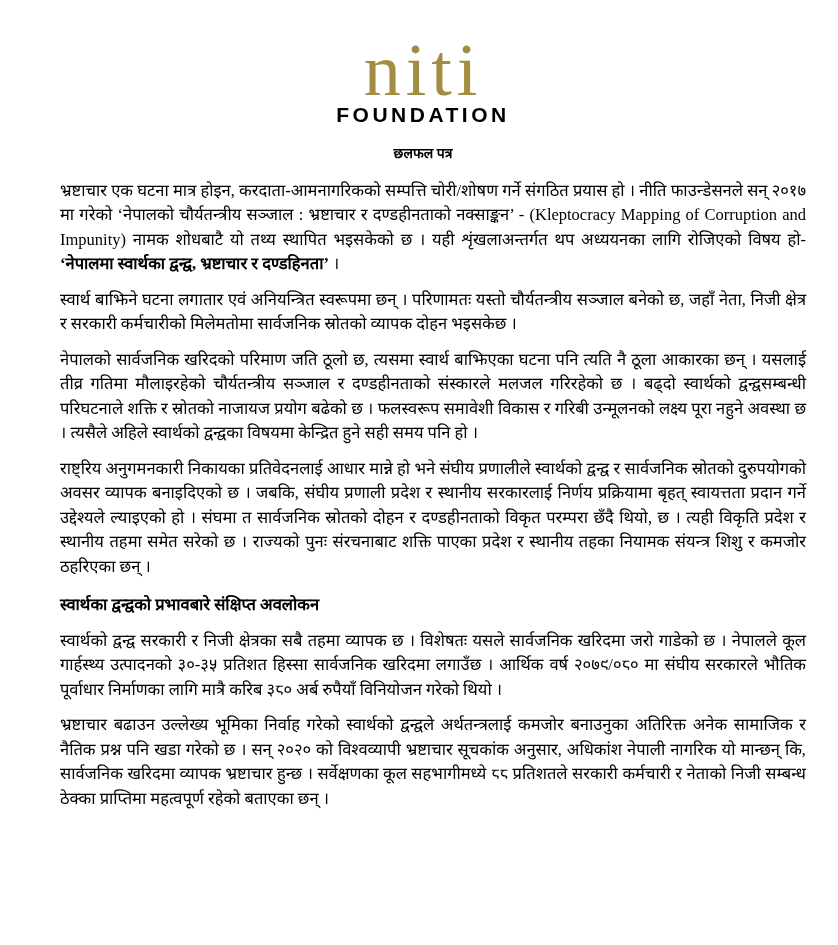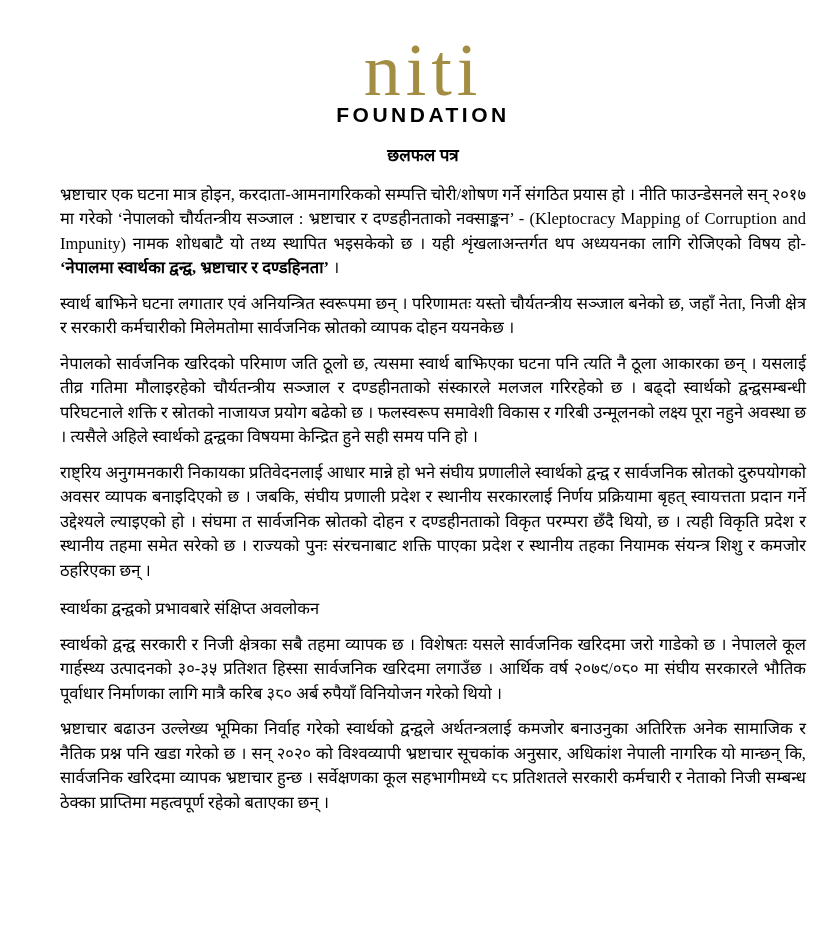--- a/index.html
+++ b/index.html
@@ -37,21 +37,21 @@
   }
   .logo-subtitle {
     font-family: "Liberation Sans", "DejaVu Sans", sans-serif;
     font-size: 21px;
     font-weight: 700;
     letter-spacing: 3.5px;
     color: #000000;
     margin-top: 3px;
   }
   .doc-label {
-    font-size: 17px;
+    font-size: 14px;
     font-weight: 700;
     margin-top: 17px;
   }
   .doc-title {
     font-size: 22px;
     font-weight: 700;
     margin: 13px 0 0 0;
   }
   
   .doc-body {
@@ -60,21 +60,21 @@
     line-height: 24.5px;
     text-align: justify;
     text-justify: inter-word;
     margin-left: 20px;
   }
   .doc-body p {
     margin: 0 0 11px 0;
   }
   .section-heading {
     font-size: 16.5px;
-    font-weight: 400;
+    font-weight: 700;
     text-align: left;
     margin: 14px 0 11px 0;
   }
   .emph {
     font-weight: 700;
   }
 </style>
 </head>
 <body>
 
@@ -85,21 +85,21 @@
       <div class="logo-wordmark">niti</div>
       <div class="logo-subtitle">FOUNDATION</div>
     </div>
     <div class="doc-label">छलफल पत्र</div>
   </header>
 
   <main class="doc-body">
 
     <p><span>भ्रष्टाचार एक घटना मात्र होइन, करदाता-आमनागरिकको सम्पत्ति चोरी/शोषण गर्ने संगठित प्रयास हो । नीति फाउन्डेसनले सन् २०१७ मा गरेको ‘नेपालको चौर्यतन्त्रीय सञ्जाल : भ्रष्टाचार र दण्डहीनताको नक्साङ्कन’ - (Kleptocracy Mapping of Corruption and Impunity) नामक शोधबाटै यो तथ्य स्थापित भइसकेको छ । यही शृंखलाअन्तर्गत थप अध्ययनका लागि रोजिएको विषय हो- </span><span class="emph">‘नेपालमा स्वार्थका द्वन्द्व, भ्रष्टाचार र दण्डहिनता’</span><span> ।</span></p>
 
-    <p>स्वार्थ बाझिने घटना लगातार एवं अनियन्त्रित स्वरूपमा छन् । परिणामतः यस्तो चौर्यतन्त्रीय सञ्जाल बनेको छ, जहाँ नेता, निजी क्षेत्र र सरकारी कर्मचारीको मिलेमतोमा सार्वजनिक स्रोतको व्यापक दोहन ययनकेछ ।</p>
+    <p>स्वार्थ बाझिने घटना लगातार एवं अनियन्त्रित स्वरूपमा छन् । परिणामतः यस्तो चौर्यतन्त्रीय सञ्जाल बनेको छ, जहाँ नेता, निजी क्षेत्र र सरकारी कर्मचारीको मिलेमतोमा सार्वजनिक स्रोतको व्यापक दोहन भइसकेछ ।</p>
 
     <p>नेपालको सार्वजनिक खरिदको परिमाण जति ठूलो छ, त्यसमा स्वार्थ बाझिएका घटना पनि त्यति नै ठूला आकारका छन् । यसलाई तीव्र गतिमा मौलाइरहेको चौर्यतन्त्रीय सञ्जाल र दण्डहीनताको संस्कारले मलजल गरिरहेको छ । बढ्दो स्वार्थको द्वन्द्वसम्बन्धी परिघटनाले शक्ति र स्रोतको नाजायज प्रयोग बढेको छ । फलस्वरूप समावेशी विकास र गरिबी उन्मूलनको लक्ष्य पूरा नहुने अवस्था छ । त्यसैले अहिले स्वार्थको द्वन्द्वका विषयमा केन्द्रित हुने सही समय पनि हो ।</p>
 
     <p>राष्ट्रिय अनुगमनकारी निकायका प्रतिवेदनलाई आधार मान्ने हो भने संघीय प्रणालीले स्वार्थको द्वन्द्व र सार्वजनिक स्रोतको दुरुपयोगको अवसर व्यापक बनाइदिएको छ । जबकि, संघीय प्रणाली प्रदेश र स्थानीय सरकारलाई निर्णय प्रक्रियामा बृहत् स्वायत्तता प्रदान गर्ने उद्देश्यले ल्याइएको हो । संघमा त सार्वजनिक स्रोतको दोहन र दण्डहीनताको विकृत परम्परा छँदै थियो, छ । त्यही विकृति प्रदेश र स्थानीय तहमा समेत सरेको छ । राज्यको पुनः संरचनाबाट शक्ति पाएका प्रदेश र स्थानीय तहका नियामक संयन्त्र शिशु र कमजोर ठहरिएका छन् ।</p>
 
     <h2 class="section-heading">स्वार्थका द्वन्द्वको प्रभावबारे संक्षिप्त अवलोकन</h2>
 
     <p>स्वार्थको द्वन्द्व सरकारी र निजी क्षेत्रका सबै तहमा व्यापक छ । विशेषतः यसले सार्वजनिक खरिदमा जरो गाडेको छ । नेपालले कूल गार्हस्थ्य उत्पादनको ३०-३५ प्रतिशत हिस्सा सार्वजनिक खरिदमा लगाउँछ । आर्थिक वर्ष २०७९/०८० मा संघीय सरकारले भौतिक पूर्वाधार निर्माणका लागि मात्रै करिब ३८० अर्ब रुपैयाँ विनियोजन गरेको थियो ।</p>
 
     <p>भ्रष्टाचार बढाउन उल्लेख्य भूमिका निर्वाह गरेको स्वार्थको द्वन्द्वले अर्थतन्त्रलाई कमजोर बनाउनुका अतिरिक्त अनेक सामाजिक र नैतिक प्रश्न पनि खडा गरेको छ । सन् २०२० को विश्वव्यापी भ्रष्टाचार सूचकांक अनुसार, अधिकांश नेपाली नागरिक यो मान्छन् कि, सार्वजनिक खरिदमा व्यापक भ्रष्टाचार हुन्छ । सर्वेक्षणका कूल सहभागीमध्ये ८८ प्रतिशतले सरकारी कर्मचारी र नेताको निजी सम्बन्ध ठेक्का प्राप्तिमा महत्वपूर्ण रहेको बताएका छन् ।</p>

